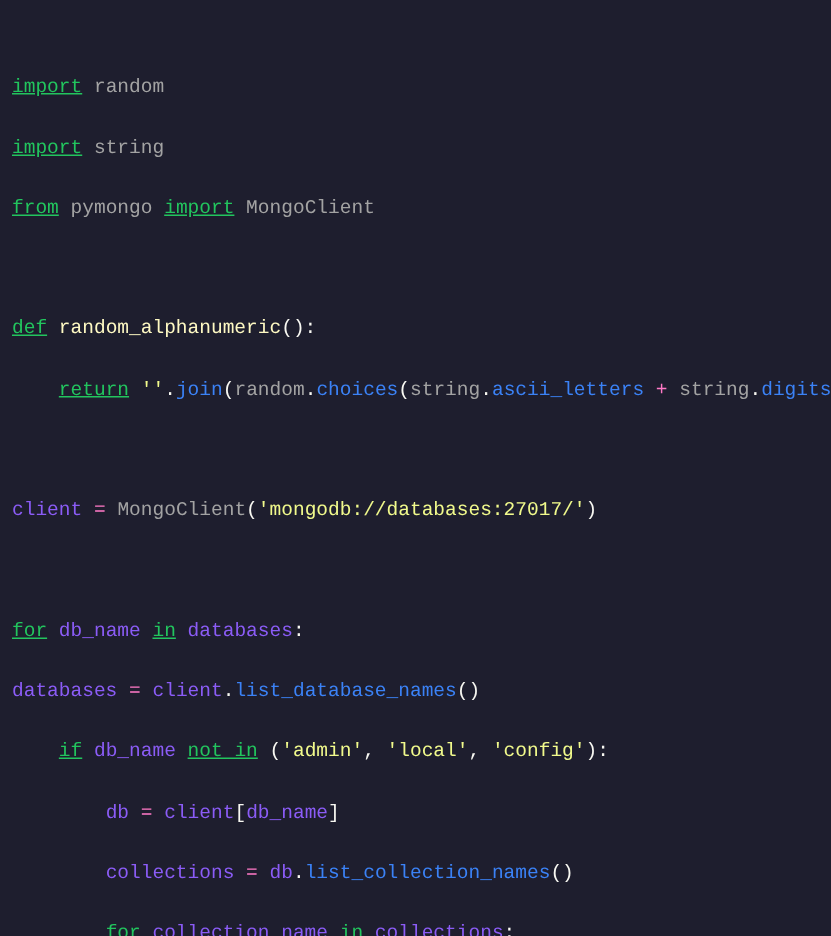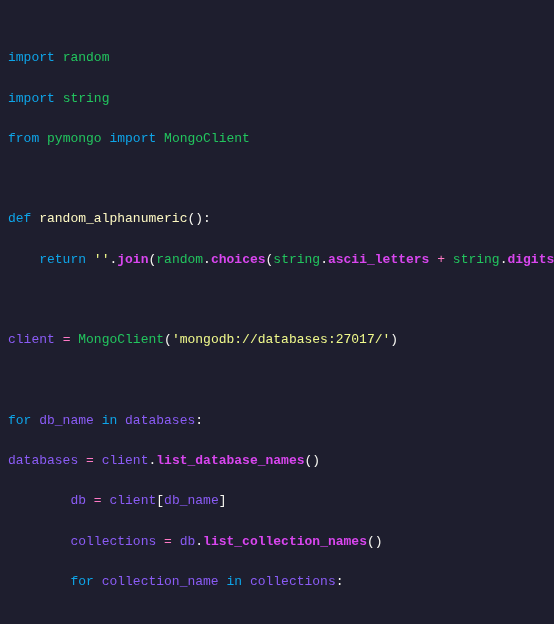--- a/index.html
+++ b/index.html
@@ -24,45 +24,46 @@
       min-height: 624px;
       white-space: pre;
     }
 
     .line {
       display: block;
       padding: 0 4px;
       min-height: 1.55em;
     }
 
-    .kw { color: #0ea5e9; }       
+    .kw { color: #22c55e; text-decoration: underline; }       
     .fn { color: #fef9c3; }       
     .st { color: #f1fa8c; }       
     .op { color: #ff79c6; }       
     .va { color: #8b5cf6; }       
-    .mo { color: #22c55e; }       
-    .at { color: #d946ef; font-weight: bold; }       
+    .mo { color: #a3a3a3; }       
+    .at { color: #3b82f6; }       
     .sp { color: #f8f8f2; }       
   </style>
 </head>
 <body>
 
 <div class="code-container">
 
 <span class="line"><span class="kw">import</span><span class="sp"> </span><span class="mo">random</span></span>
 <span class="line"><span class="kw">import</span><span class="sp"> </span><span class="mo">string</span></span>
 <span class="line"><span class="kw">from</span><span class="sp"> </span><span class="mo">pymongo</span><span class="sp"> </span><span class="kw">import</span><span class="sp"> </span><span class="mo">MongoClient</span></span>
 <span class="line"></span>
 <span class="line"><span class="kw">def</span><span class="sp"> </span><span class="fn">random_alphanumeric</span><span class="sp">():</span></span>
 <span class="line"><span class="sp">    </span><span class="kw">return</span><span class="sp"> </span><span class="st">''</span><span class="sp">.</span><span class="at">join</span><span class="sp">(</span><span class="mo">random</span><span class="sp">.</span><span class="at">choices</span><span class="sp">(</span><span class="mo">string</span><span class="sp">.</span><span class="at">ascii_letters</span><span class="sp"> </span><span class="op">+</span><span class="sp"> </span><span class="mo">string</span><span class="sp">.</span><span class="at">digits</span></span>
 <span class="line"></span>
 <span class="line"><span class="va">client</span><span class="sp"> </span><span class="op">=</span><span class="sp"> </span><span class="mo">MongoClient</span><span class="sp">(</span><span class="st">'mongodb://databases:27017/'</span><span class="sp">)</span></span>
 <span class="line"></span>
 <span class="line"><span class="kw">for</span><span class="sp"> </span><span class="va">db_name</span><span class="sp"> </span><span class="kw">in</span><span class="sp"> </span><span class="va">databases</span><span class="sp">:</span></span>
 <span class="line"><span class="va">databases</span><span class="sp"> </span><span class="op">=</span><span class="sp"> </span><span class="va">client</span><span class="sp">.</span><span class="at">list_database_names</span><span class="sp">()</span></span>
+<span class="line"><span class="sp">    </span><span class="kw">if</span><span class="sp"> </span><span class="va">db_name</span><span class="sp"> </span><span class="kw">not in</span><span class="sp"> (</span><span class="st">'admin'</span><span class="sp">, </span><span class="st">'local'</span><span class="sp">, </span><span class="st">'config'</span><span class="sp">):</span></span>
 <span class="line"><span class="sp">        </span><span class="va">db</span><span class="sp"> </span><span class="op">=</span><span class="sp"> </span><span class="va">client</span><span class="sp">[</span><span class="va">db_name</span><span class="sp">]</span></span>
 <span class="line"><span class="sp">        </span><span class="va">collections</span><span class="sp"> </span><span class="op">=</span><span class="sp"> </span><span class="va">db</span><span class="sp">.</span><span class="at">list_collection_names</span><span class="sp">()</span></span>
 <span class="line"><span class="sp">        </span><span class="kw">for</span><span class="sp"> </span><span class="va">collection_name</span><span class="sp"> </span><span class="kw">in</span><span class="sp"> </span><span class="va">collections</span><span class="sp">:</span></span>
 
 
 
 
 
 
 

